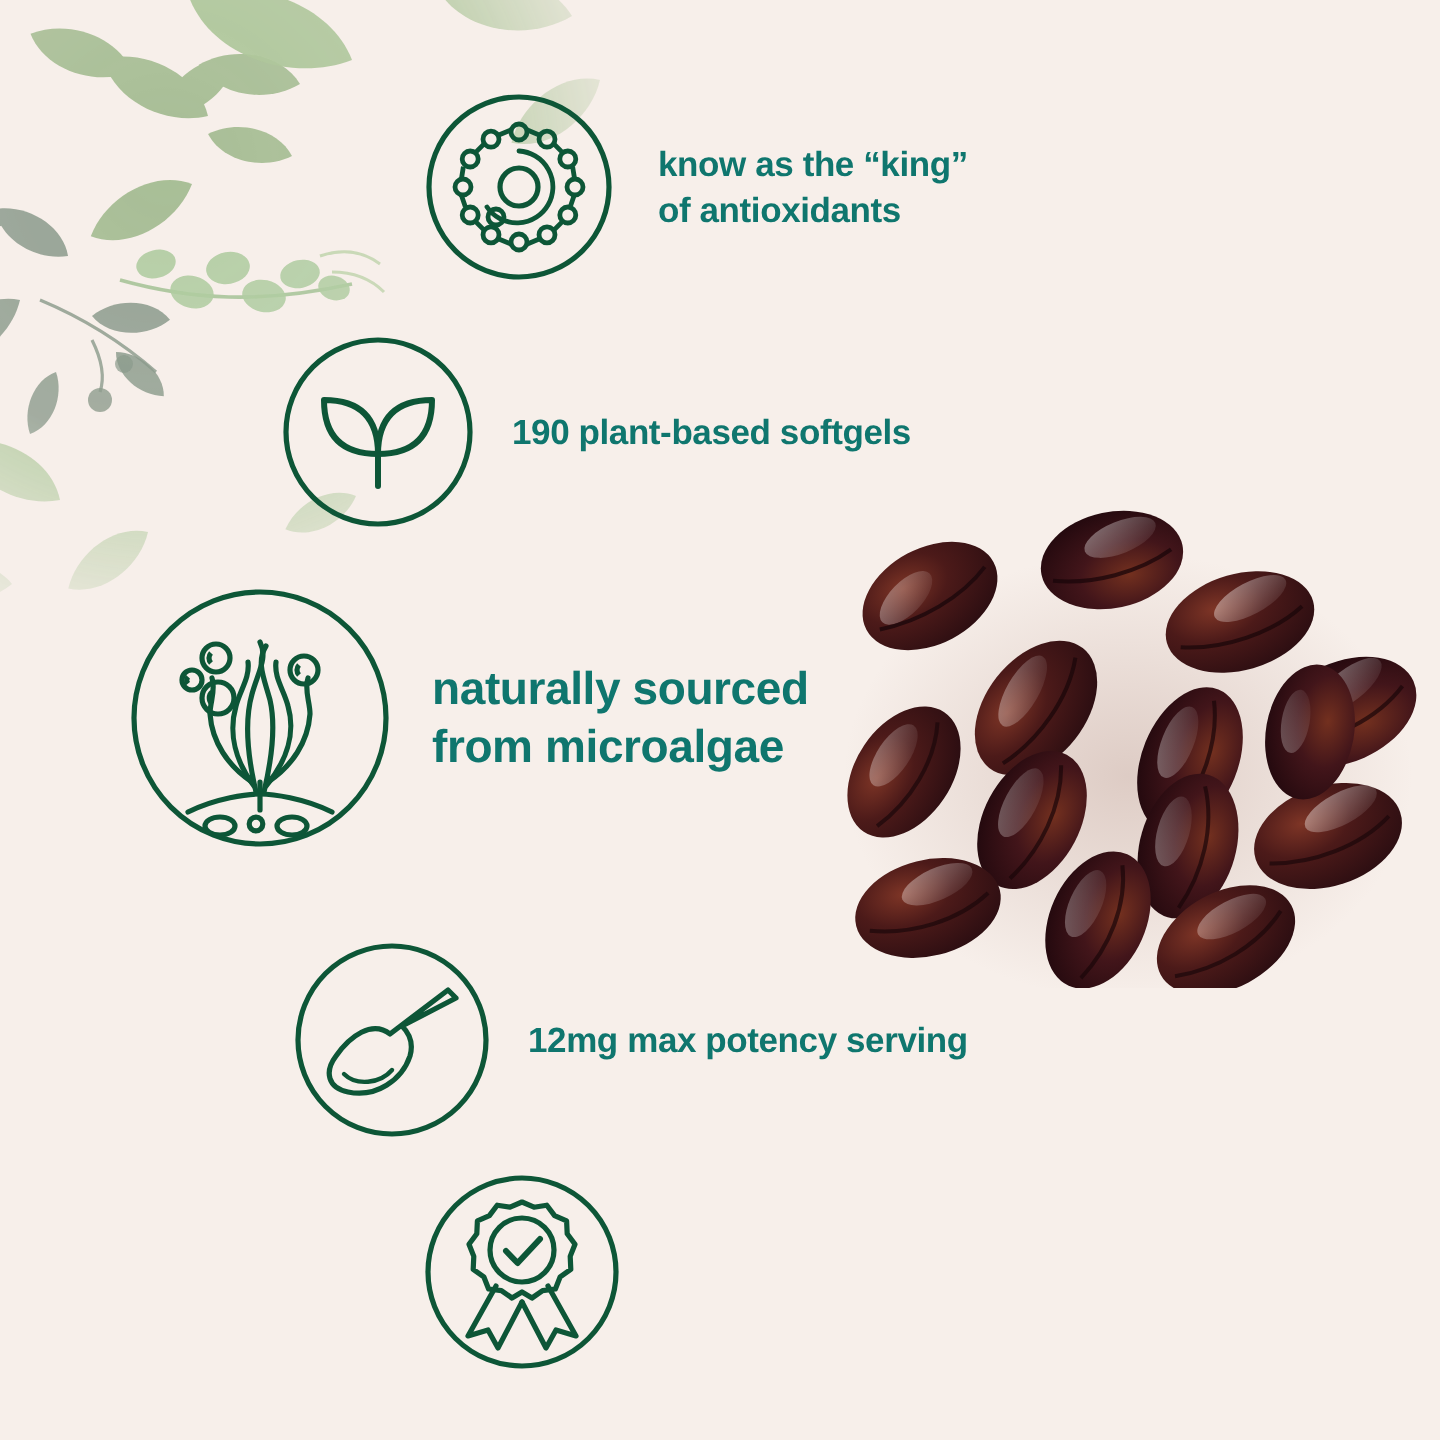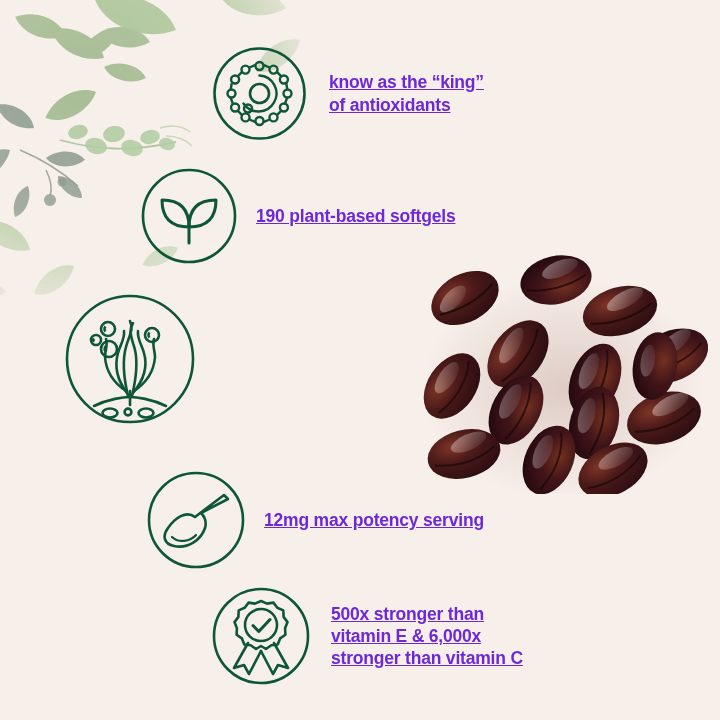--- a/index.html
+++ b/index.html
@@ -46,26 +46,25 @@
     align-items: center;
   }
   .badge {
     flex: 0 0 auto;
     border-radius: 50%;
     box-sizing: border-box;
   }
   .badge svg { display: block; }
 
   .ftext {
-    color: #6d28d9;
+    color: #0f766e;
     font-weight: bold;
     line-height: 1.26;
     letter-spacing: -0.2px;
     white-space: pre-line;
-    text-decoration: underline;
   }
 
   .f-sm .ftext { font-size: 17.5px; }
   .f-lg .ftext { font-size: 23px; line-height: 1.24; }
 
   
   #feature-0 { left: 212px; top: 46px;  }
   #feature-0 .ftext { margin-left: 22px; }
 
   #feature-1 { left: 140px; top: 167px; }
@@ -340,20 +339,22 @@
           <path d="M41.5,33.5 a3.6,3.6 0 0,0 0,5"></path>
           <circle cx="32" cy="47" r="5"></circle>
           <path d="M30,45.4 a2.6,2.6 0 0,0 0,3.4"></path>
           <circle cx="45" cy="56" r="8"></circle>
           <path d="M42,53 a4,4 0 0,0 0,6"></path>
           <circle cx="88" cy="42" r="7"></circle>
           <path d="M85.5,39.5 a3.6,3.6 0 0,0 0,5"></path>
         </g>
       </svg>
     </div>
+    <div class="ftext">naturally sourced
+from microalgae</div>
   </div>
 
   <div class="feature f-sm" id="feature-3">
     <div class="badge">
       <svg width="100" height="100" viewBox="0 0 100 100" xmlns="http://www.w3.org/2000/svg">
         <circle cx="50" cy="50" r="47" fill="none" stroke="#0D5637" stroke-width="2.6"></circle>
         <g fill="none" stroke="#0D5637" stroke-width="2.6" stroke-linecap="round" stroke-linejoin="round">
 
           <path d="M78,25
                    L49,47
@@ -384,18 +385,15 @@
                    L74.1,42.2 L74.4,48.7 L69.1,52.4 L66.7,58.5 L60.3,59.3 L55.0,63.0
                    L50,60.0 L45.0,63.0 L39.7,59.3 L33.3,58.5 L30.9,52.4 L25.6,48.7
                    L25.9,42.2 L23.5,36.1 L27.4,30.9 L27.7,24.4 L33.7,21.8 L37.6,16.6
                    L44.0,17.6 Z"></path>
           <circle cx="50" cy="39" r="16"></circle>
 
           <path d="M42,39.5 L47.8,45.5 L59,33.5" stroke-width="3"></path>
         </g>
       </svg>
     </div>
-    <div class="ftext">500x stronger than
-vitamin E &amp; 6,000x
-stronger than vitamin C</div>
   </div>
 
 </div>
 
 </body></html>

